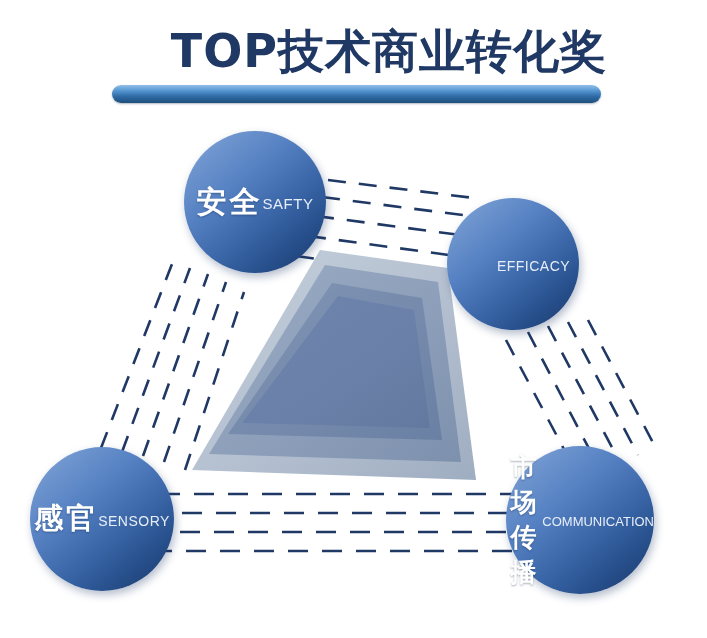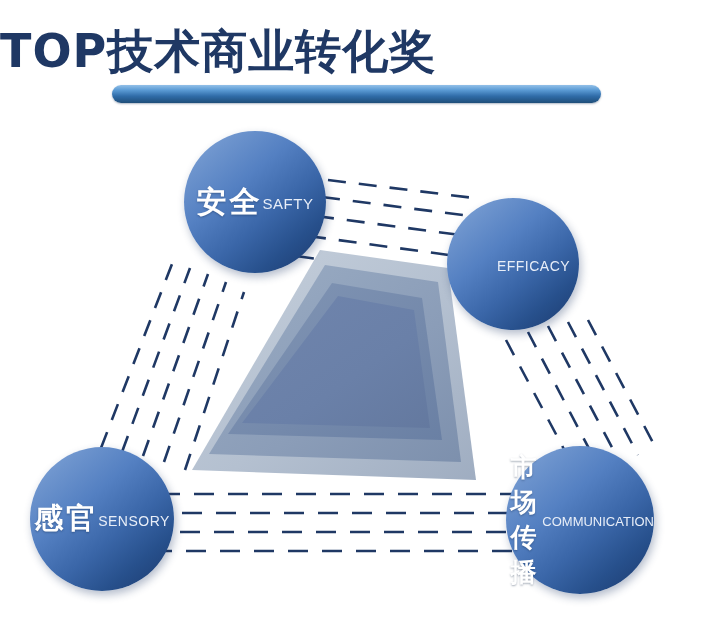--- a/index.html
+++ b/index.html
@@ -19,21 +19,21 @@
     background: #ffffff;
     overflow: hidden;
   }
 
   
   .title-block {
     position: absolute;
     left: 0;
     top: 26px;
     width: 607px;
-    text-align: left;
+    text-align: right;
   }
   .title-text {
     font-family: "DejaVu Sans", "Liberation Sans", sans-serif;
     font-size: 46px;
     font-weight: 700;
     letter-spacing: 1px;
     color: #1f3864;
     line-height: 1.12;
     white-space: nowrap;
   }

